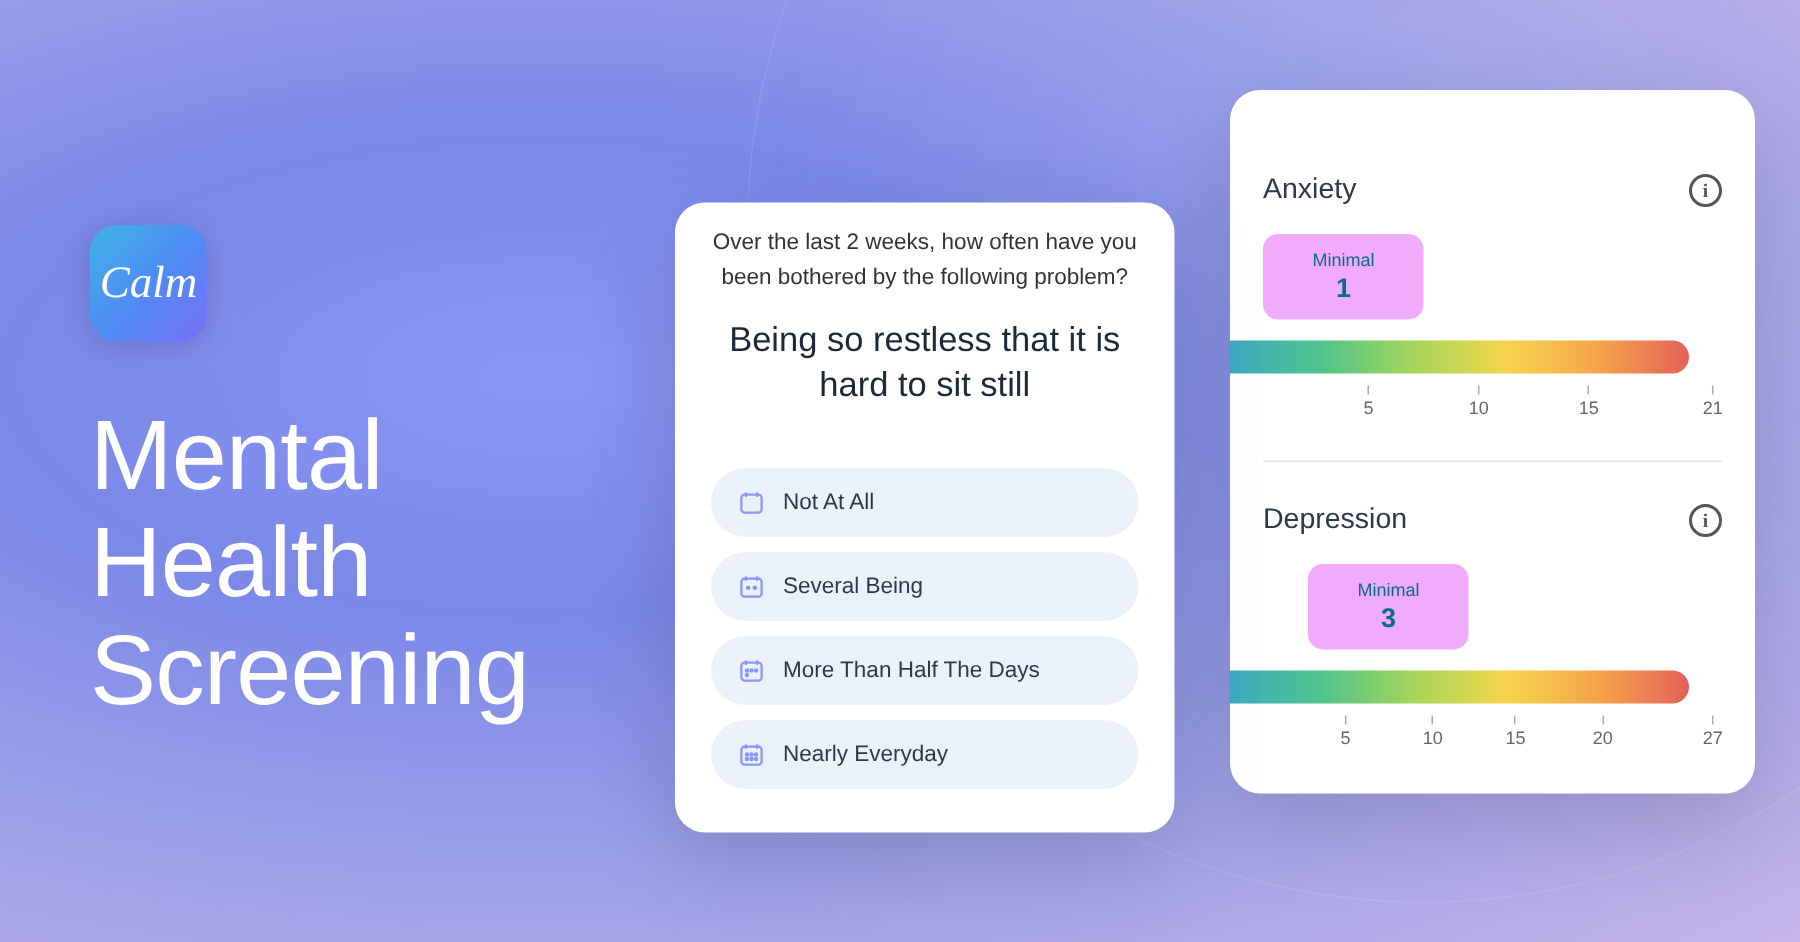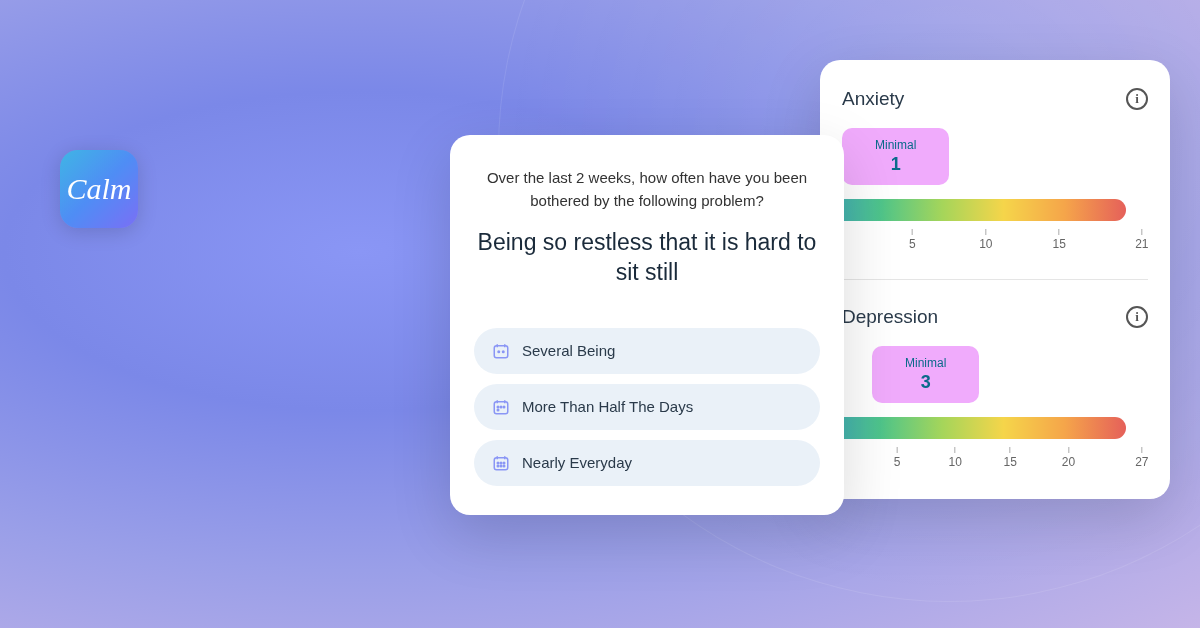--- a/index.html
+++ b/index.html
@@ -50,24 +50,24 @@
       color: white;
       font-size: 66px;
       font-weight: 300;
       line-height: 1.08;
       letter-spacing: -0.5px;
     }
     .question-card {
       position: absolute;
       left: 450px;
       top: 135px;
-      width: 394px;
+      width: 333px;
       background: white;
       border-radius: 20px;
-      padding: 32px 24px 28px 24px;
+      padding: 16px 24px 28px 24px;
       box-shadow: 0 20px 60px rgba(0,0,0,0.15);
       z-index: 2;
     }
     .question-intro {
       text-align: center;
       color: #333;
       font-size: 15px;
       line-height: 1.5;
       margin-bottom: 16px;
     }
@@ -107,20 +107,21 @@
       top: 60px;
       width: 350px;
       background: white;
       border-radius: 20px;
       padding: 28px 0 28px 0;
       box-shadow: 0 20px 60px rgba(0,0,0,0.15);
       z-index: 1;
     }
     .result-section {
       padding: 0 22px;
+      margin-top: 28px;
     }
     .result-header {
       display: flex;
       justify-content: space-between;
       align-items: center;
       margin-bottom: 18px;
     }
     .result-title {
       color: #2a3a4a;
       font-size: 19px;
@@ -198,26 +199,39 @@
     .badge-offset-1 { margin-left: 0px; }
     .badge-offset-2 { margin-left: 30px; }
   </style>
 </head>
 <body>
 
 <div class="hero">
   <div class="app-icon">
     <span>Calm</span>
   </div>
+  <div class="hero-title">
+    <div>Mental</div>
+    <div>Health</div>
+    <div>Screening</div>
+  </div>
 </div>
 
 <div class="question-card">
   <div class="question-intro">Over the last 2 weeks, how often have you been bothered by the following problem?</div>
   <div class="question-main">Being so restless that it is hard to sit still</div>
 
+  <div class="option">
+    <svg class="option-icon" viewBox="0 0 24 24" fill="none" stroke="currentColor" stroke-width="2">
+      <rect x="3" y="5" width="18" height="16" rx="3"></rect>
+        <line x1="7" y1="3" x2="7" y2="7"></line>
+        <line x1="17" y1="3" x2="17" y2="7"></line>
+    </svg>
+    <span class="option-label">Not At All</span>
+  </div>
 
   <div class="option">
     <svg class="option-icon" viewBox="0 0 24 24" fill="none" stroke="currentColor" stroke-width="2">
       <rect x="3" y="5" width="18" height="16" rx="3"></rect>
         <line x1="7" y1="3" x2="7" y2="7"></line>
         <line x1="17" y1="3" x2="17" y2="7"></line>
       <circle cx="9" cy="13" r="1" fill="currentColor"></circle>
         <circle cx="15" cy="13" r="1" fill="currentColor"></circle>
     </svg>
     <span class="option-label">Several Being</span>

